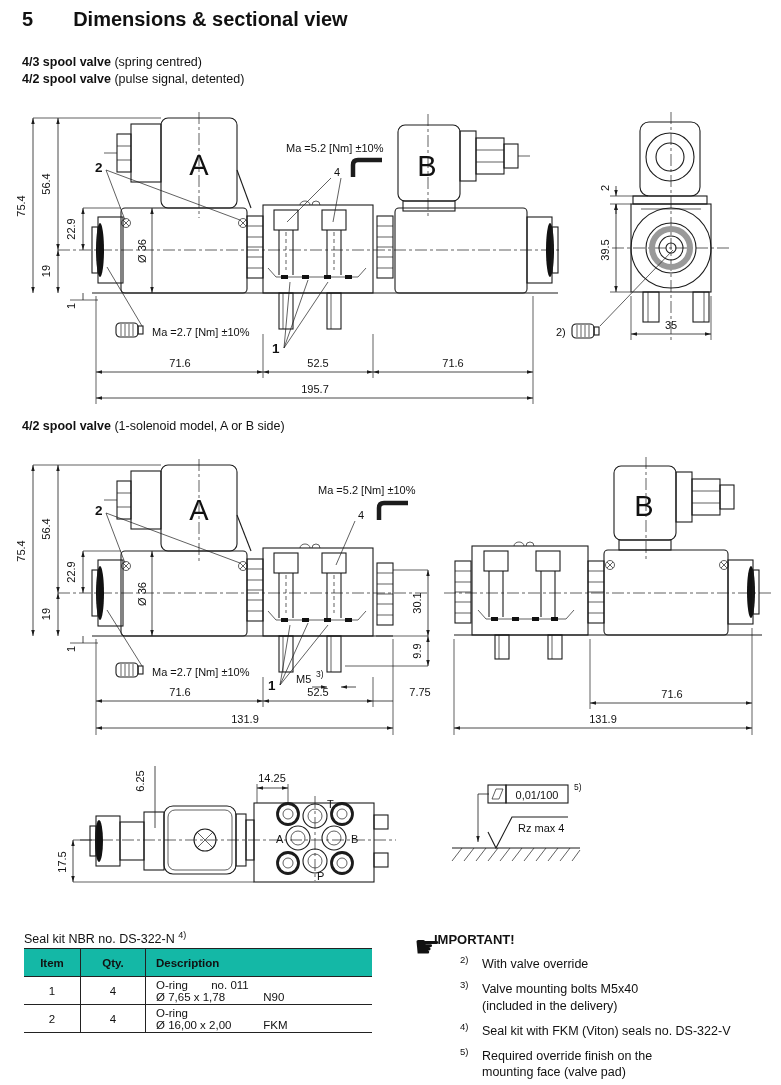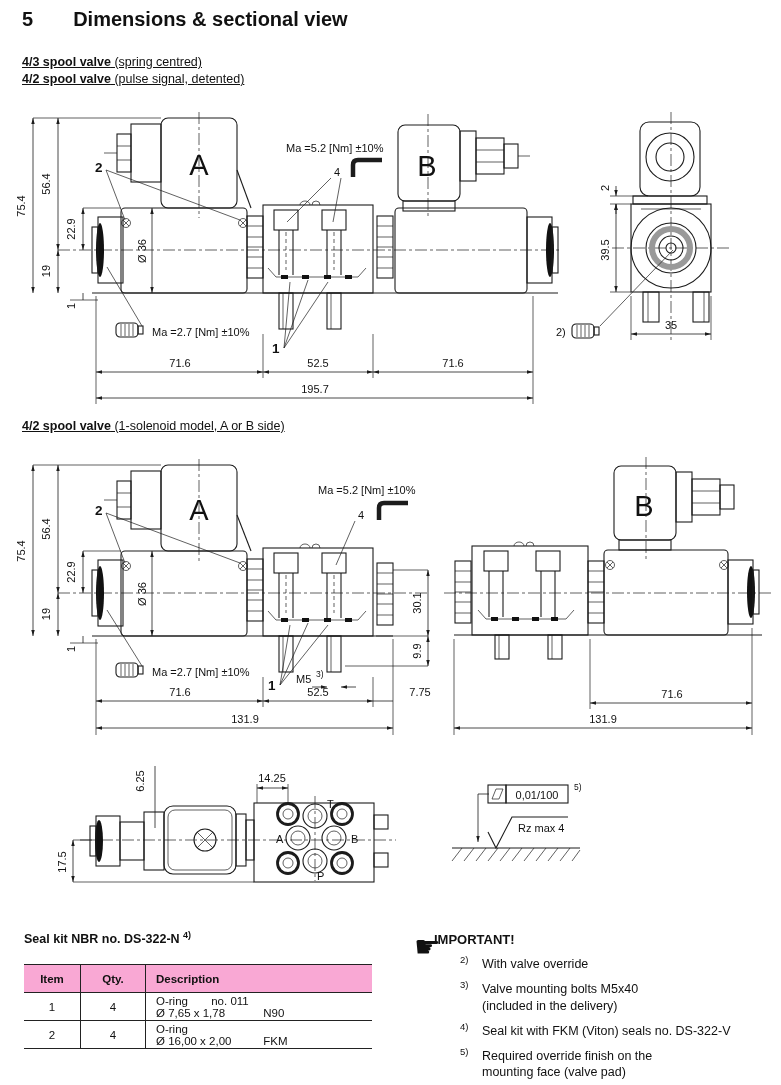--- a/index.html
+++ b/index.html
@@ -1,42 +1,42 @@
 <!DOCTYPE html>
 <html><head>
 <meta charset="utf-8">
 <style>
   html,body{margin:0;padding:0;background:#fff;}
   #page{position:relative;width:781px;height:1085px;background:#fff;overflow:hidden;
         font-family:"Liberation Sans",sans-serif;color:#111;}
   .abs{position:absolute;}
   
   #hdr{left:22px;top:8px;font-size:20px;font-weight:bold;display:flex;gap:40px;}
-  .sub{left:22px;font-size:12.5px;text-decoration:underline;}
+  .sub{left:22px;font-size:12.5px;}
   .sub b{font-weight:bold;}
   
   svg text{font-family:"Liberation Sans",sans-serif;font-size:11px;fill:#111;}
   text.big{font-size:29px;}
   text.bld{font-weight:bold;font-size:13.5px;}
   text.sup{font-size:8.5px;}
   .ln{stroke:#1c1c1c;stroke-width:1.1;fill:none;}
   .th{stroke:#1c1c1c;stroke-width:.7;fill:none;}
   .dim{stroke:#1c1c1c;stroke-width:.8;fill:none;}
   .dd{stroke:#1c1c1c;stroke-width:.8;fill:none;marker-start:url(#as);marker-end:url(#ae);}
   .de{stroke:#1c1c1c;stroke-width:.8;fill:none;marker-end:url(#ae);}
   .cl{stroke:#1c1c1c;stroke-width:.7;fill:none;stroke-dasharray:12 3 3 3;}
   .hid{stroke:#1c1c1c;stroke-width:.7;fill:none;stroke-dasharray:4 3;}
   .dk{fill:#111;stroke:none;}
   
   #sealkit{left:24px;top:930px;width:352px;}
-  #sealkit .ttl{font-size:12.5px;font-weight:bold;margin-bottom:18px;}
+  #sealkit .ttl{font-size:12.5px;font-weight:normal;margin-bottom:2px;}
   #sealkit sup{font-size:9px;}
   table{border-collapse:collapse;width:348px;font-size:11.5px;}
   table tr{height:28px;}
-  th{background:#f9a8d4;font-weight:bold;text-align:left;}
+  th{background:#14b8a6;font-weight:bold;text-align:left;}
   th,td{border-top:1.4px solid #222;border-bottom:1.4px solid #222;padding:0 6px;}
   .c1{width:44px;text-align:center;}
   .c2{width:52px;text-align:center;border-left:1.3px solid #222;border-right:1.3px solid #222;}
   .c3{padding-left:10px;}
   .dsp{display:inline-block;}
   .w55{width:52px;} .w58{width:58px;} .w104{width:104px;}
   
   #notes{left:414px;top:926px;width:360px;font-size:12.5px;}
   #notes .hand{position:absolute;left:0;top:6px;font-size:30px;line-height:1;}
   #notes .ttl{margin-left:20px;font-weight:bold;font-size:13px;padding-top:6px;}

